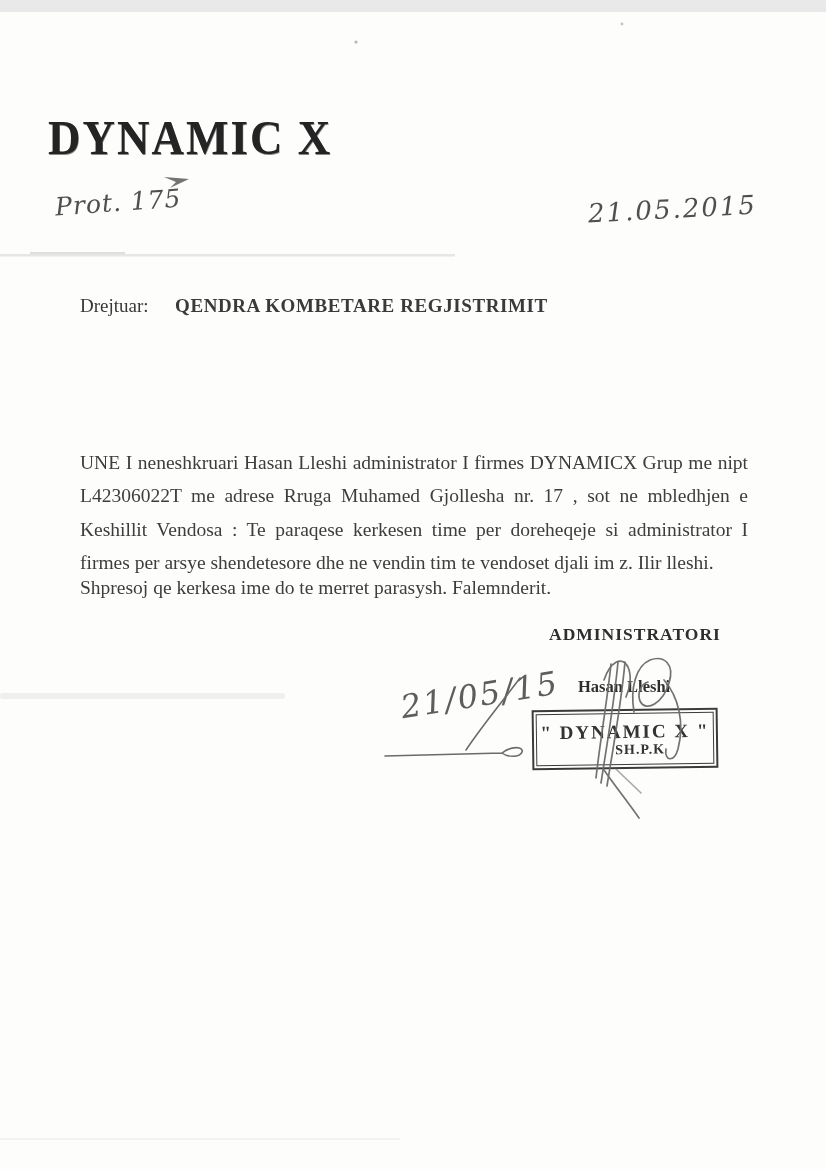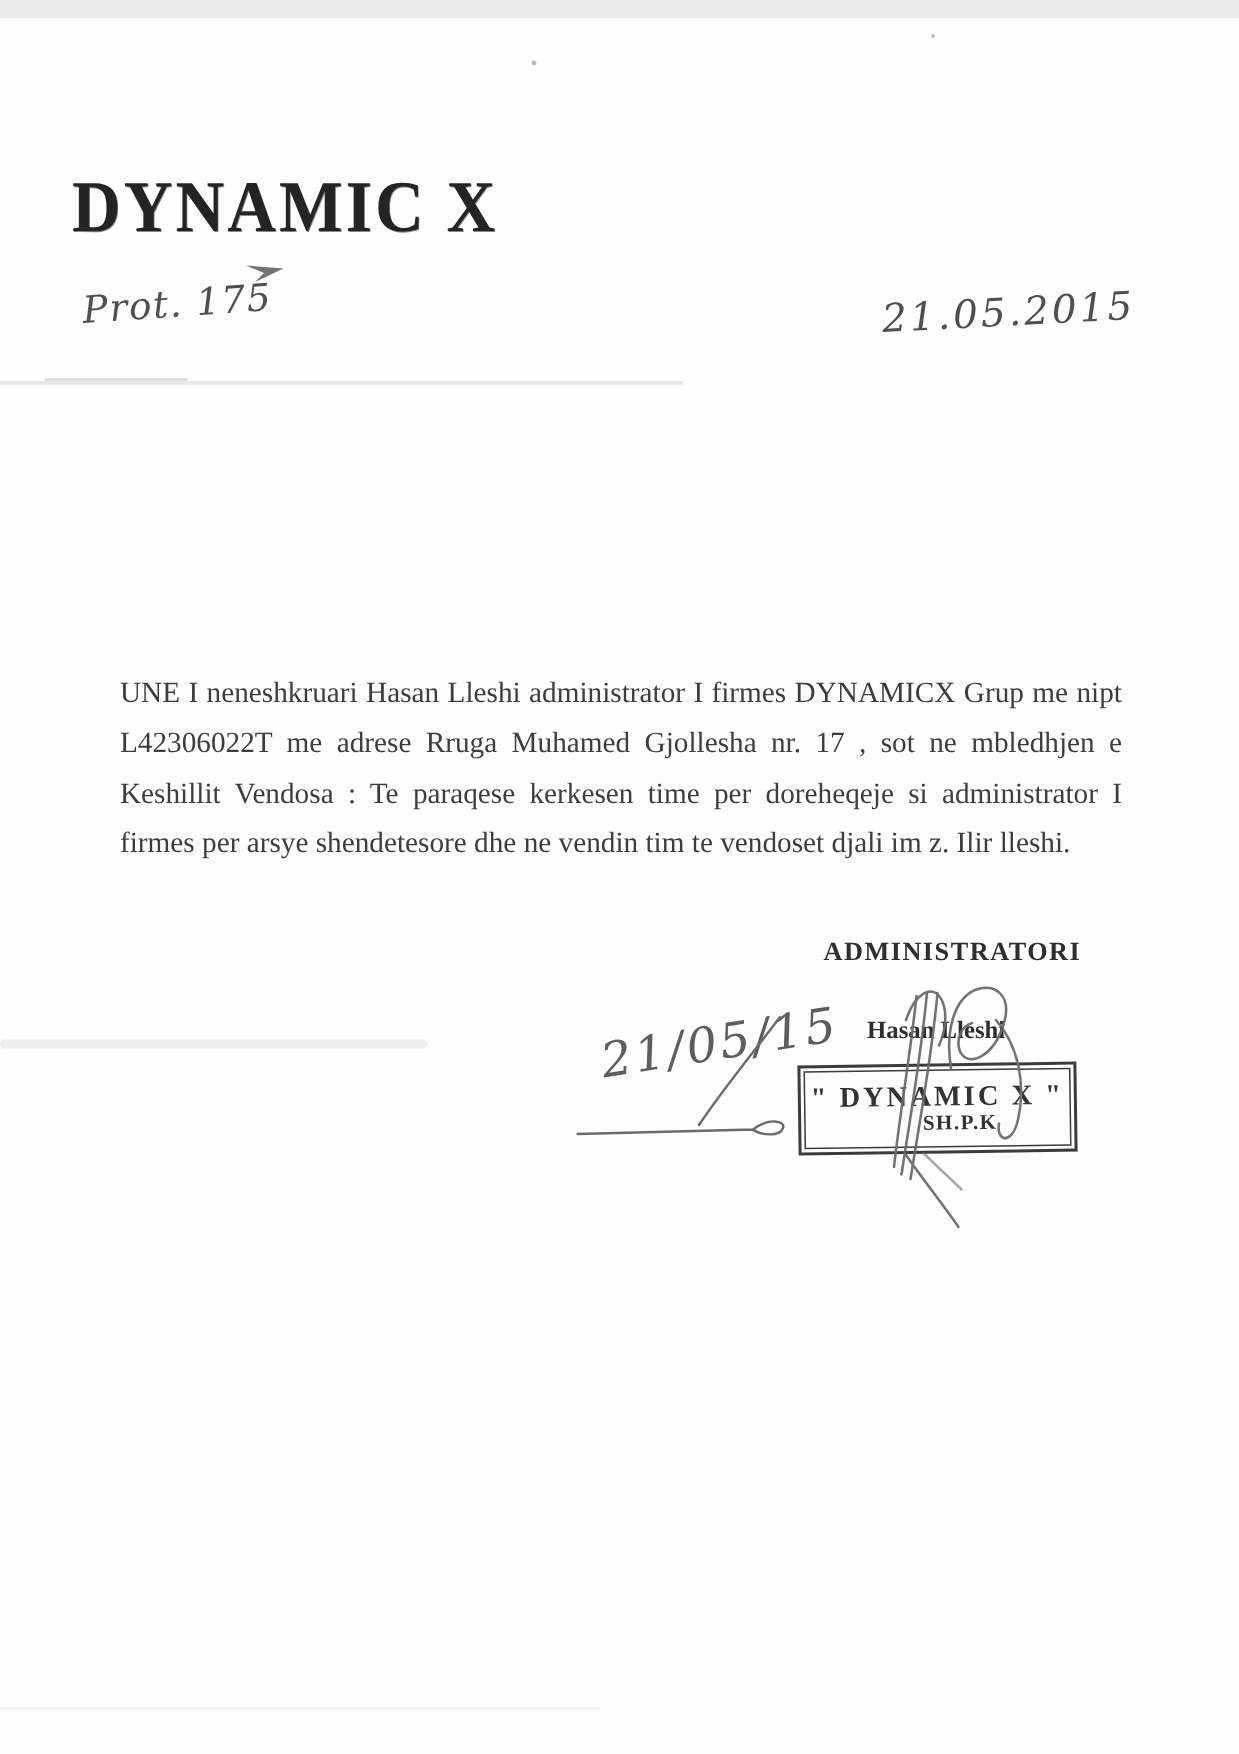--- a/index.html
+++ b/index.html
@@ -95,23 +95,27 @@
 <body>
 
 <div class="page">
 
   <div class="letterhead">DYNAMIC X</div>
 
   <div class="handwriting prot-number">Prot. 175</div>
 
   <div class="handwriting date-top">21.05.2015</div>
 
+  <div class="field-row row-recipient">
+    <span class="label">Drejtuar:</span><span class="value">QENDRA KOMBETARE REGJISTRIMIT</span>
+  </div>
 
 
   <div class="body-paragraph">UNE I neneshkruari Hasan Lleshi administrator I firmes DYNAMICX  Grup me nipt L42306022T me adrese Rruga Muhamed Gjollesha nr. 17 , sot ne mbledhjen e Keshillit Vendosa : Te paraqese kerkesen time per doreheqeje si administrator I firmes per arsye shendetesore dhe ne vendin tim te vendoset djali im z. Ilir lleshi.</div>
+  <div class="closing-paragraph">Shpresoj qe kerkesa ime do te merret parasysh. Falemnderit.</div>
 
   <div class="admin-title">ADMINISTRATORI</div>
   <div class="admin-name">Hasan Lleshi</div>
   <div class="handwriting hand-date-signature">21/05/15</div>
 
   <div class="seal">
     <div class="seal-inner">
       <div class="seal-line1">" DYNAMIC X "</div>
       <div class="seal-line2">SH.P.K</div>
     </div>

